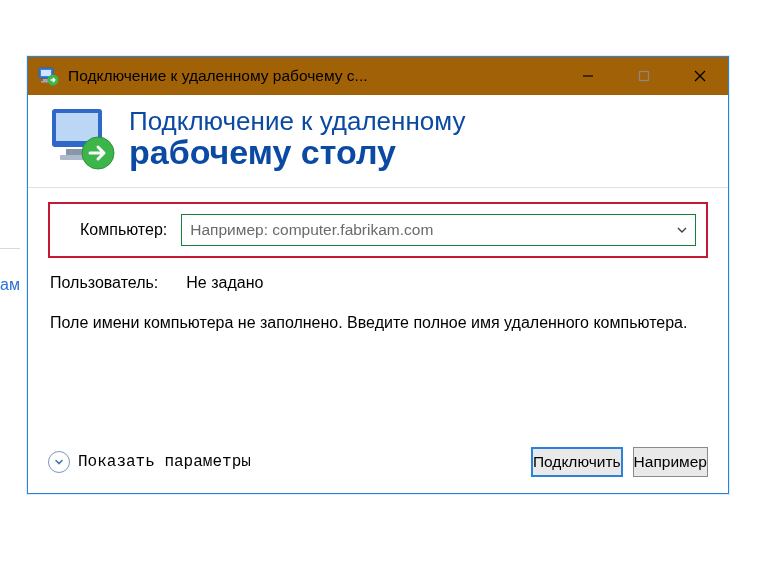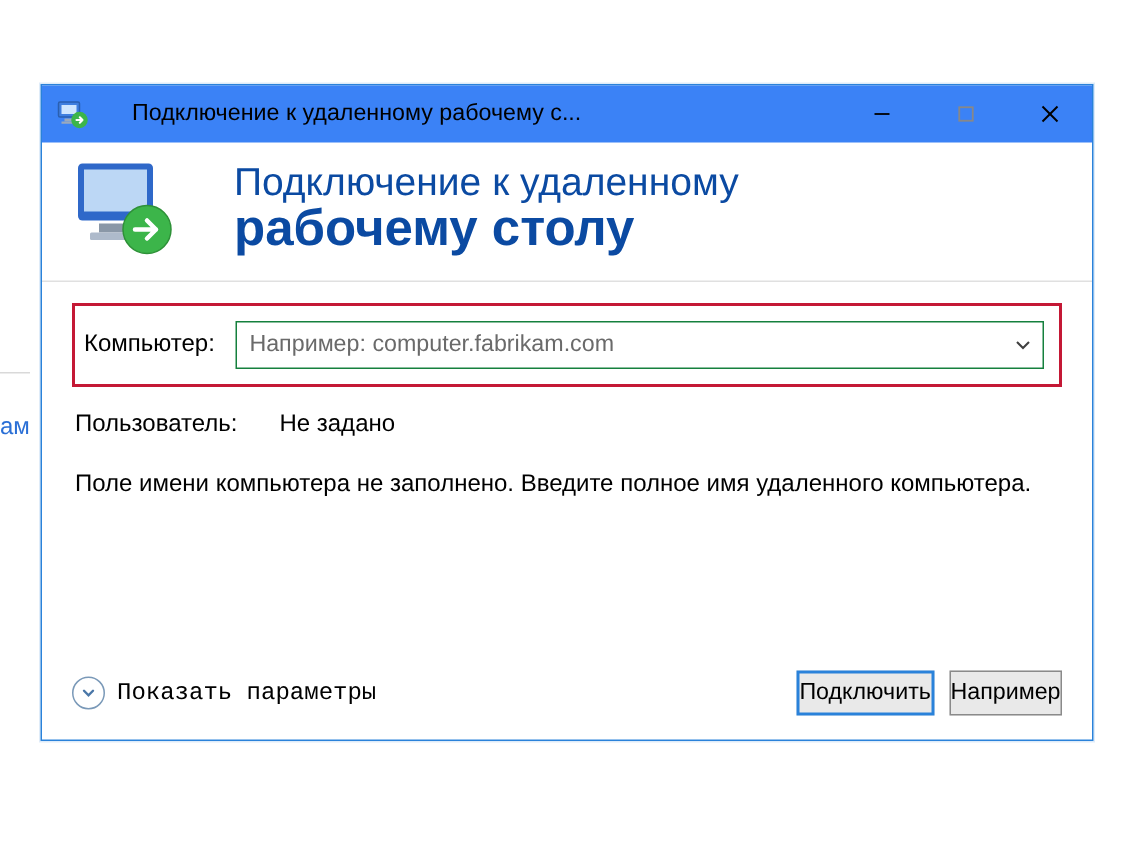--- a/index.html
+++ b/index.html
@@ -8,40 +8,40 @@
   .stage{position:relative;width:760px;height:576px;background:#fff;}
   
   .bg-line{position:absolute;left:0;top:248px;width:20px;height:2px;
     border-top:1px solid #d9d9d9;}
   .bg-text{position:absolute;left:0;top:276px;color:#2a6fd6;font-size:16px;}
 
   .window{position:absolute;left:27px;top:56px;width:700px;height:436px;
     background:#fff;border:1px solid #2a82da;box-shadow:0 0 0 1px rgba(42,130,218,0.15);}
   
   .titlebar{display:flex;align-items:center;height:38px;padding:0 0 0 10px;
-    background:#3b82f6;gap:20px;}
+    background:#a16207;}
   .titlebar .ticon{width:22px;height:22px;position:relative;flex:0 0 auto;}
   .titlebar .ttext{margin-left:8px;font-size:15.5px;color:#000;flex:1 1 auto;
     white-space:nowrap;overflow:hidden;}
   .winbtns{display:flex;height:100%;align-items:center;}
   .winbtn{width:56px;height:38px;display:flex;align-items:center;
     justify-content:center;color:#000;}
   .winbtn svg{display:block;}
   
-  .banner{display:flex;align-items:center;gap:38px;padding:8px 20px 14px 20px;
+  .banner{display:flex;align-items:center;gap:11px;padding:8px 20px 14px 20px;
     border-bottom:1px solid #e0e0e0;}
   .banner-icon{width:70px;height:70px;flex:0 0 auto;}
   .banner-text{display:flex;flex-direction:column;}
   .banner-line1{color:#0b4aa2;font-size:26px;line-height:1.1;}
   .banner-line2{color:#0b4aa2;font-size:34px;font-weight:700;line-height:1.0;}
   
   .body{padding:14px 20px 0 20px;}
   .hl-row{border:2px solid #c41835;padding:10px 10px 10px 6px;
     display:flex;align-items:center;gap:14px;}
-  .lbl{font-size:16px;color:#000;}
+  .lbl{font-size:16px;color:#000;margin-left:24px;}
   .combo{flex:1 1 auto;position:relative;height:30px;
     border:1px solid #15803d;background:#fff;display:flex;align-items:center;}
   .combo input{flex:1 1 auto;border:none;outline:none;height:100%;
     padding:0 8px;font-size:15.5px;color:#6a6a6a;font-family:inherit;
     background:transparent;}
   .combo input::placeholder{color:#6a6a6a;}
   .combo .dd{width:26px;height:100%;display:flex;align-items:center;
     justify-content:center;color:#404040;}
   .user-row{display:flex;gap:28px;margin:16px 0 0 2px;font-size:16px;align-items:flex-end;}
   .info{margin:20px 2px 0 2px;font-size:16px;line-height:1.35;}

